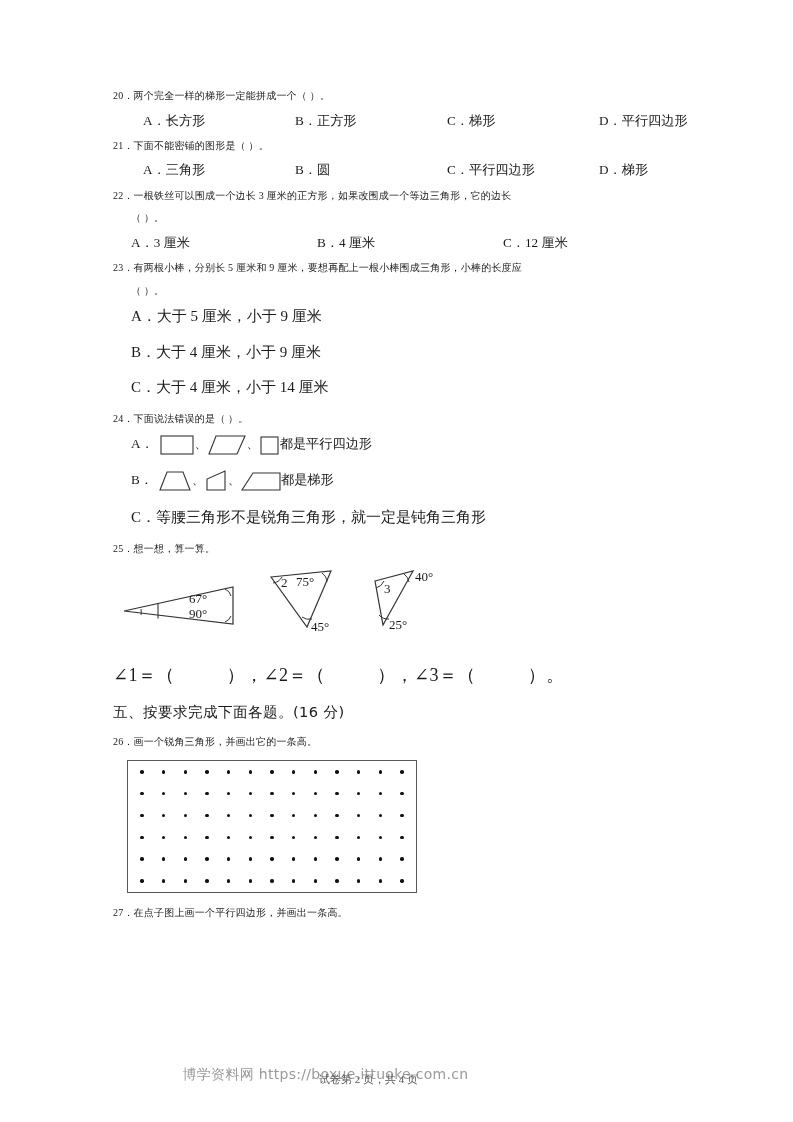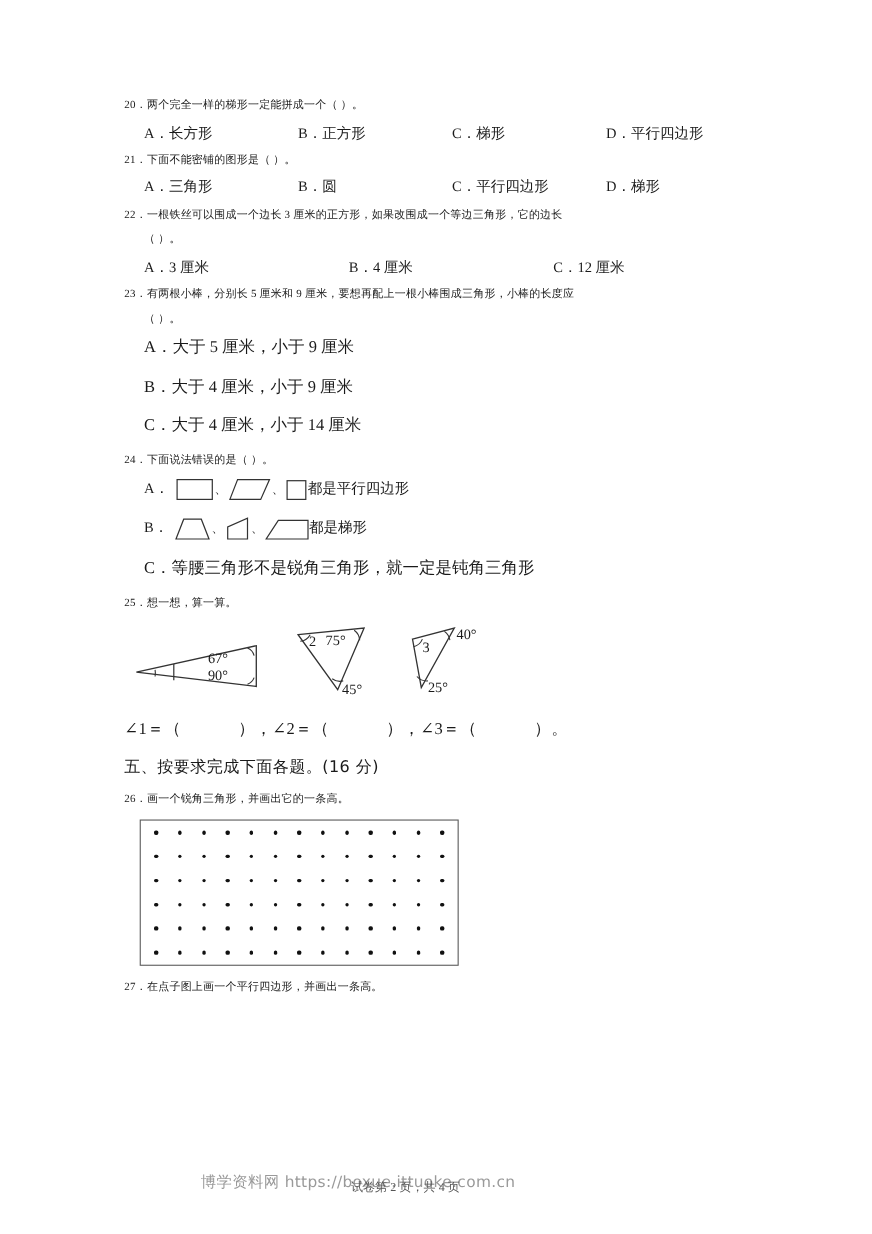--- a/index.html
+++ b/index.html
@@ -40,21 +40,21 @@
 
   .opt-row {
     display: flex;
     font-size: 13.2px;
     margin: 0 0 7px 0;
     padding-left: 18px;
     line-height: 1.55;
   }
   .opt-row > span { display: inline-block; }
 
-  .opt-4 > span { width: 140px; }
+  .opt-4 > span { width: 140px; margin-left: 12px; }
   .opt-3 > span { width: 186px; }
   .opt-row span:last-child { width: auto; }
 
   .opt-stack {
     font-size: 15px;
     padding-left: 18px;
     margin: 0 0 12px 0;
     line-height: 1.55;
   }
 
@@ -86,23 +86,23 @@
     height: 78px;
     margin: 6px 0 2px 0;
   }
   .fig {
     position: absolute;
     top: 0;
   }
 
   
   .blank-line {
-    font-size: 15px;
+    font-size: 18px;
     letter-spacing: 0.4px;
-    margin: 12px 0 6px 0;
+    margin: 22px 0 6px 0;
   }
   .blank-line .gap { display: inline-block; width: 52px; }
 
   
   .dotgrid-wrap {
     margin: 10px 0 12px 14px;
   }
   .dotgrid {
     position: relative;
     width: 288px;

